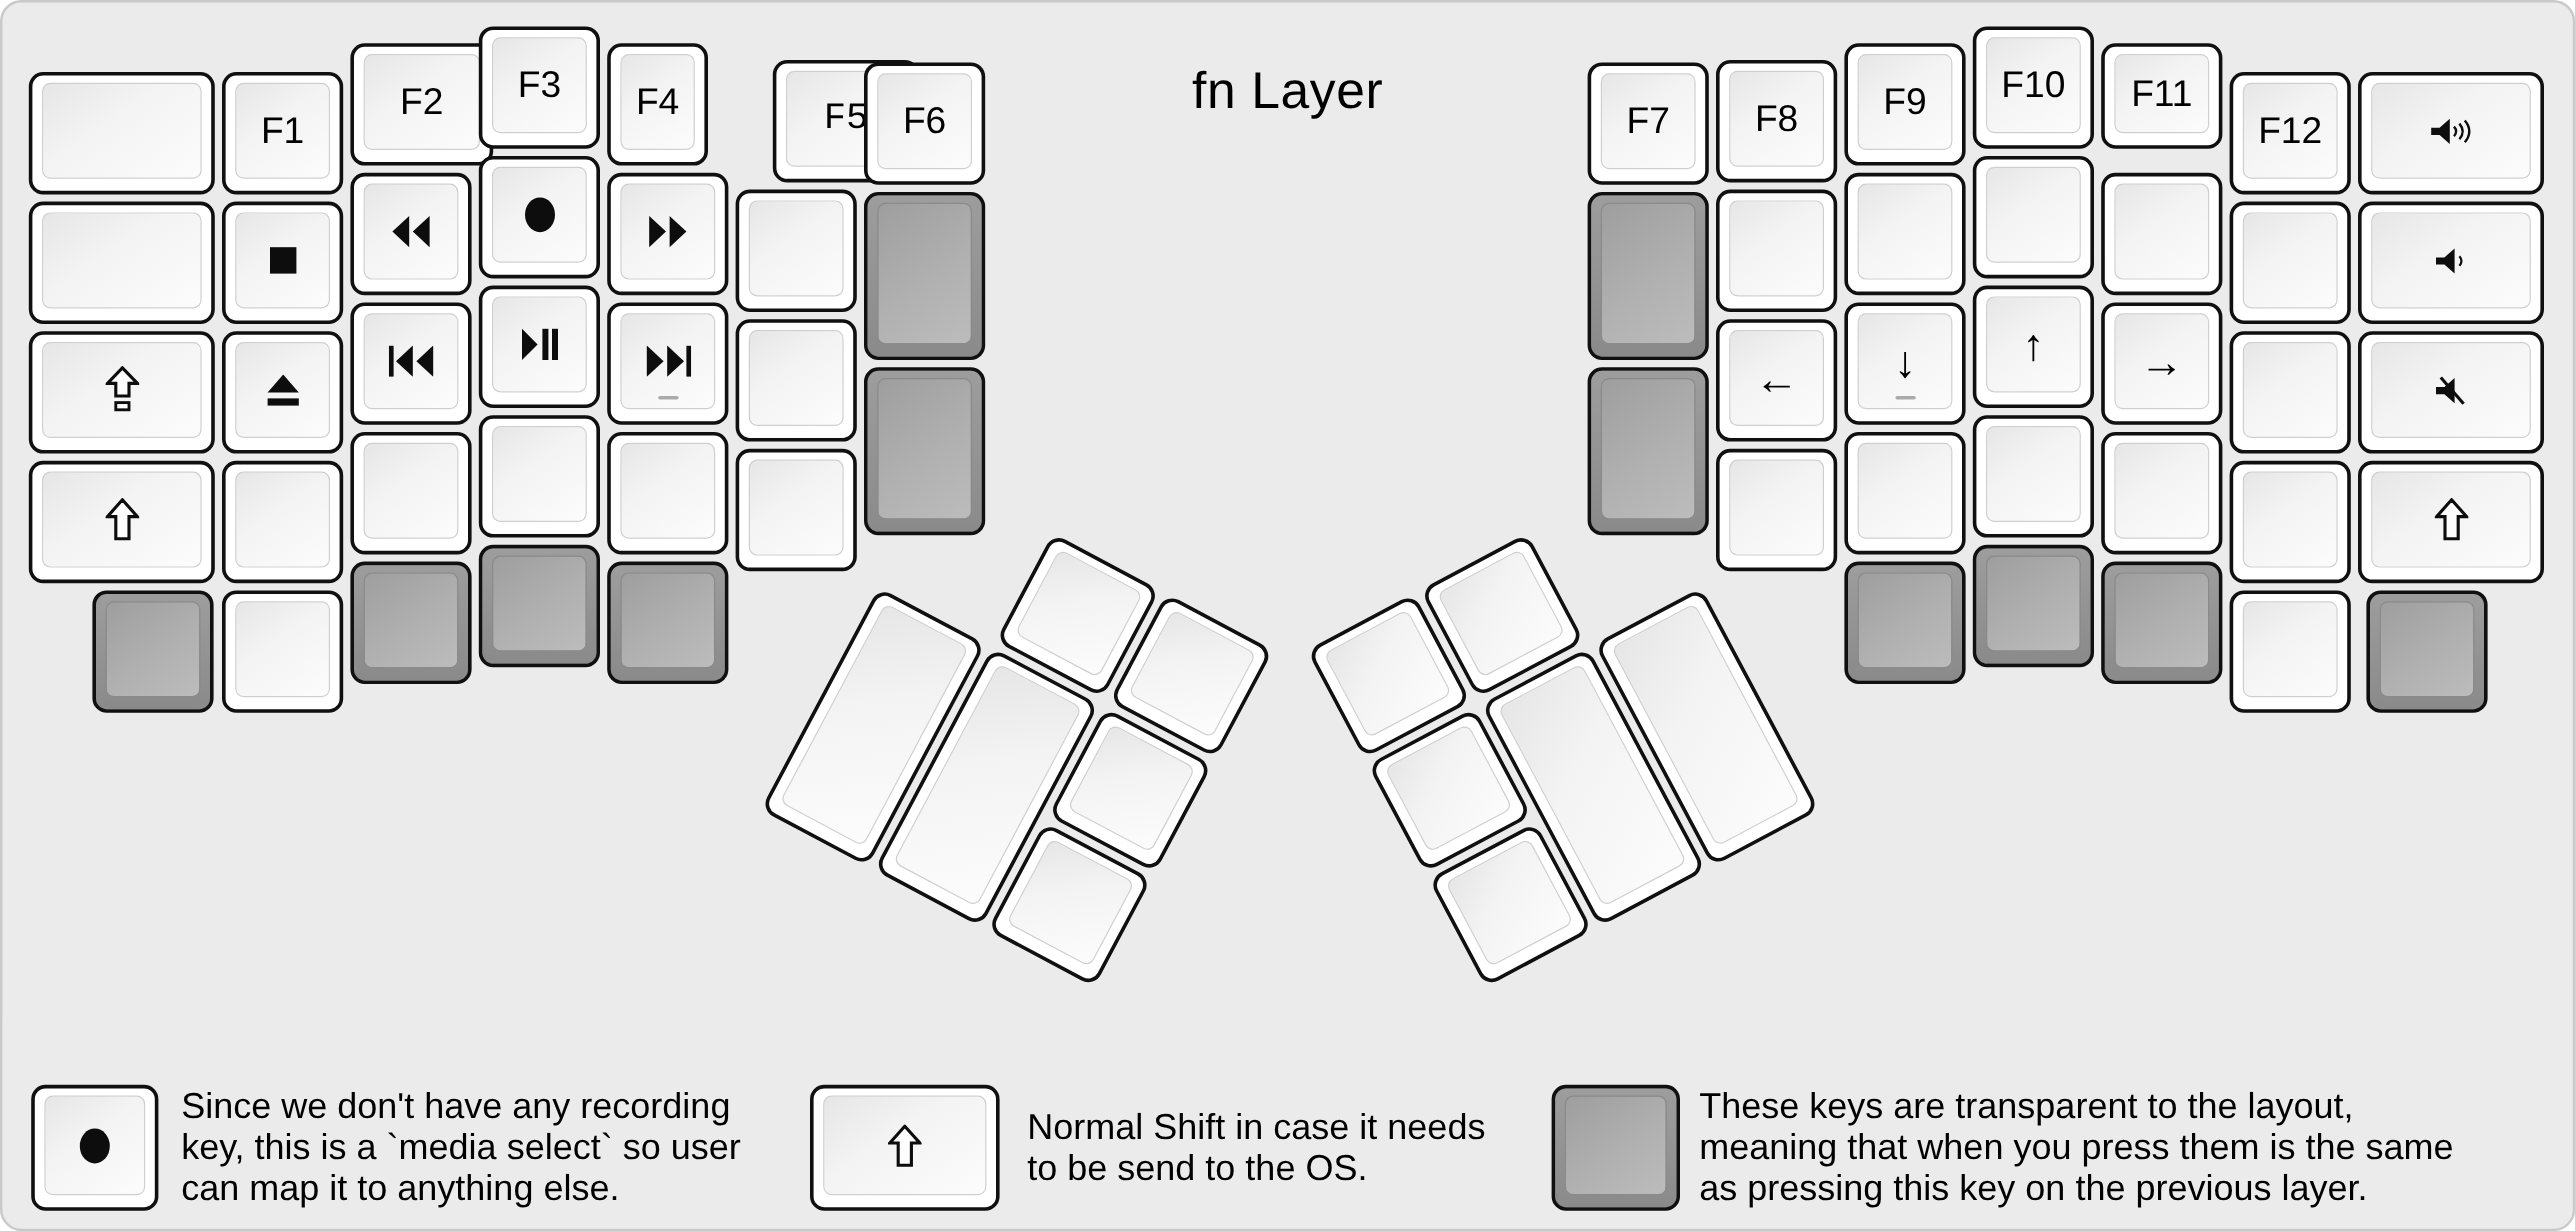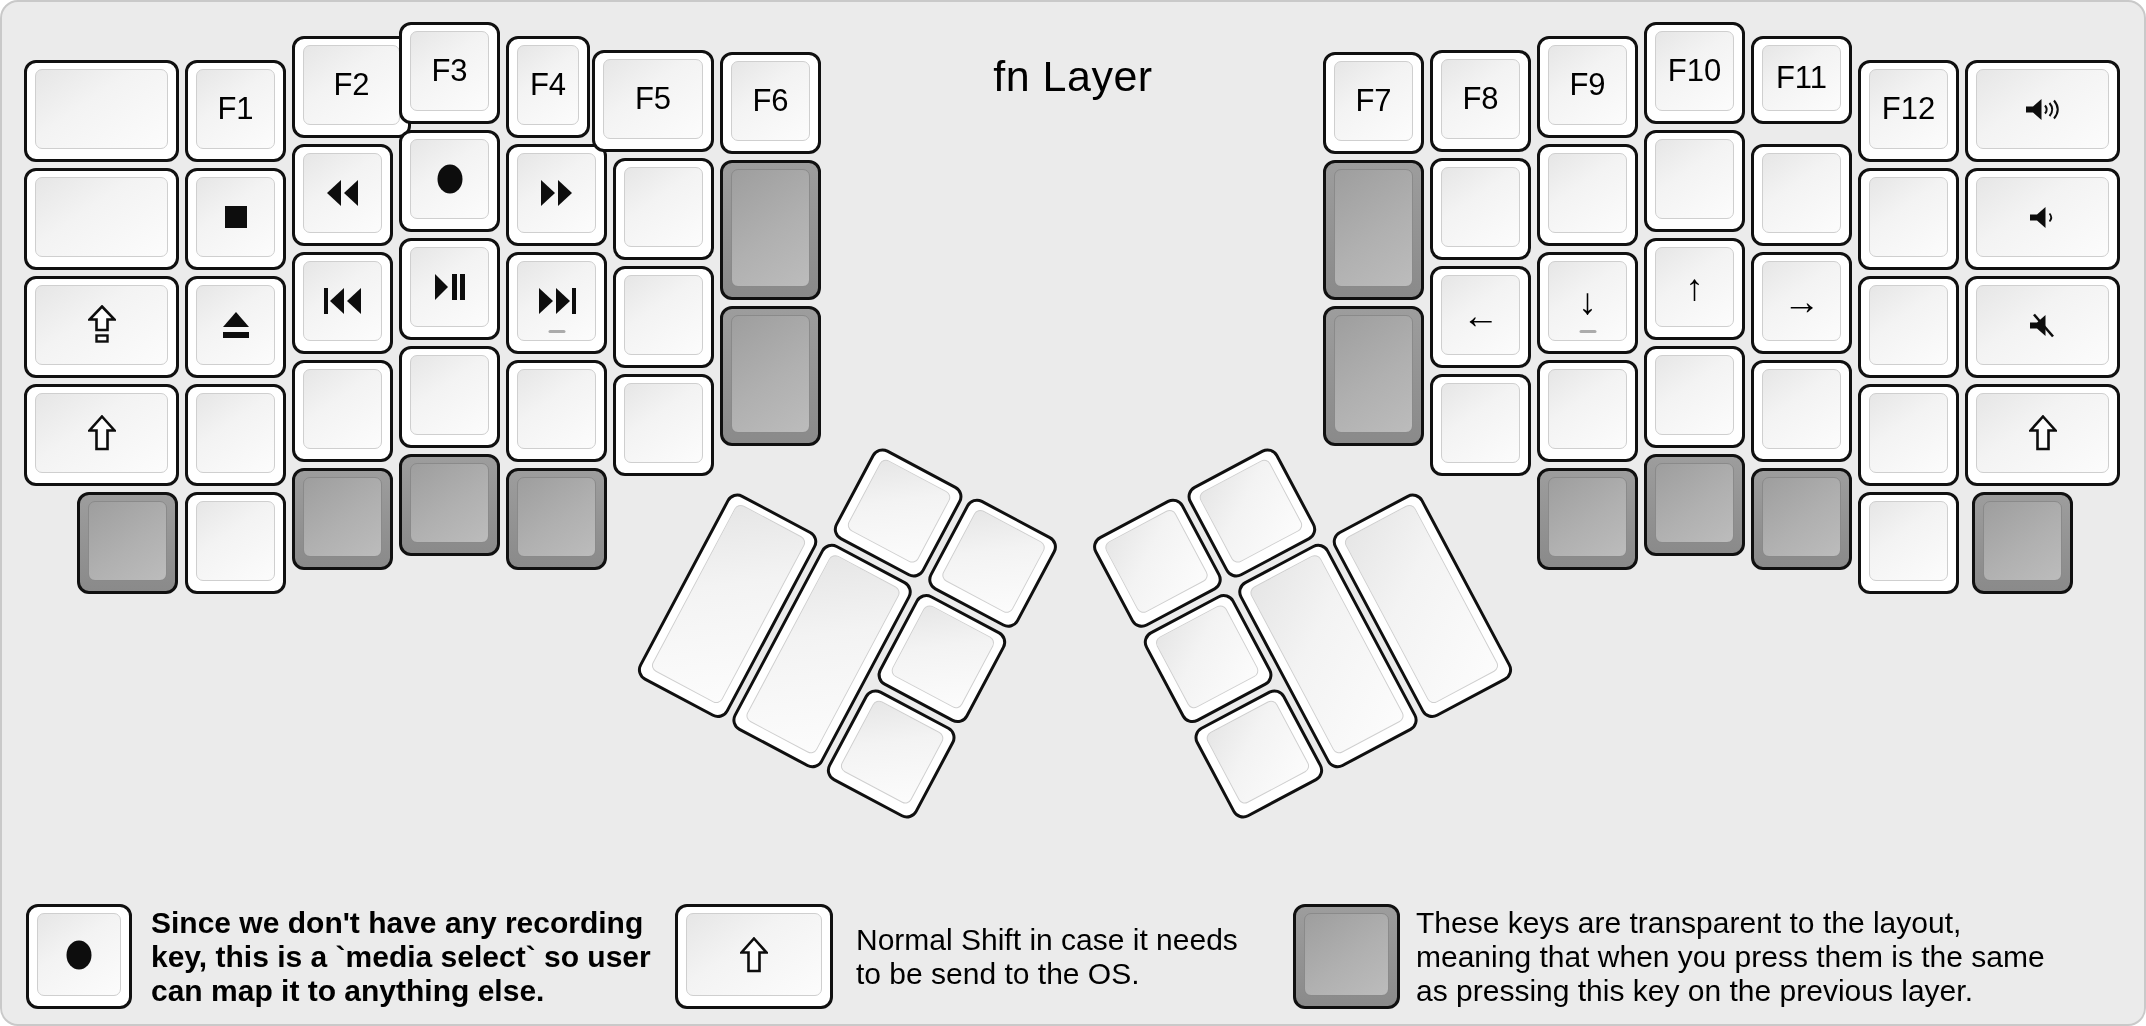--- a/index.html
+++ b/index.html
@@ -193,21 +193,21 @@
           </span>
           <div class="homing-bar"></div>
         </div>
       </div>
       <div class="key white" style="left: 504px; top: 358px; width: 101px; height: 102px;">
         <div class="keytop"></div>
       </div>
       <div class="key gray" style="left: 504px; top: 466px; width: 101px; height: 102px;">
         <div class="keytop"></div>
       </div>
-      <div class="key white" style="left: 590px; top: 48px; width: 122px; height: 102px;">
+      <div class="key white" style="left: 642px; top: 48px; width: 122px; height: 102px; font-family: Liberation Mono, monospace;">
         <div class="keytop">
           <span class="label">F5</span>
         </div>
       </div>
       <div class="key white" style="left: 611px; top: 156px; width: 101px; height: 102px;">
         <div class="keytop"></div>
       </div>
       <div class="key white" style="left: 611px; top: 264px; width: 101px; height: 102px;">
         <div class="keytop"></div>
       </div>
@@ -417,21 +417,21 @@
   <div id="legend">
       <div class="key white" style="left: 24px; top: 902px; width: 106px; height: 105px;">
         <div class="keytop">
           <span>
             <svg width="30" height="34" viewBox="0 0 30 34">
               <ellipse cx="15" cy="17" rx="12.5" ry="14.5" fill="#0d0d0d"></ellipse>
             </svg>
           </span>
         </div>
       </div>
-      <div class="legend-text" style="left: 149px; top: 902px; height: 105px; font-weight: bold;">
+      <div class="legend-text" style="left: 149px; top: 902px; height: 105px;">
         <div>Since we don't have any recording<br>key, this is a `media select` so user<br>can map it to anything else.</div>
       </div>
       <div class="key white" style="left: 673px; top: 902px; width: 158px; height: 105px;">
         <div class="keytop">
           <span>
             <svg width="28" height="36" viewBox="0 0 28 36">
               <path d="M14 1.5 L26.5 15.5 H19.5 V34 H8.5 V15.5 H1.5 Z" fill="#fdfdfd" stroke="#0d0d0d" stroke-width="2.6" stroke-linejoin="miter"></path>
             </svg>
           </span>
         </div>

